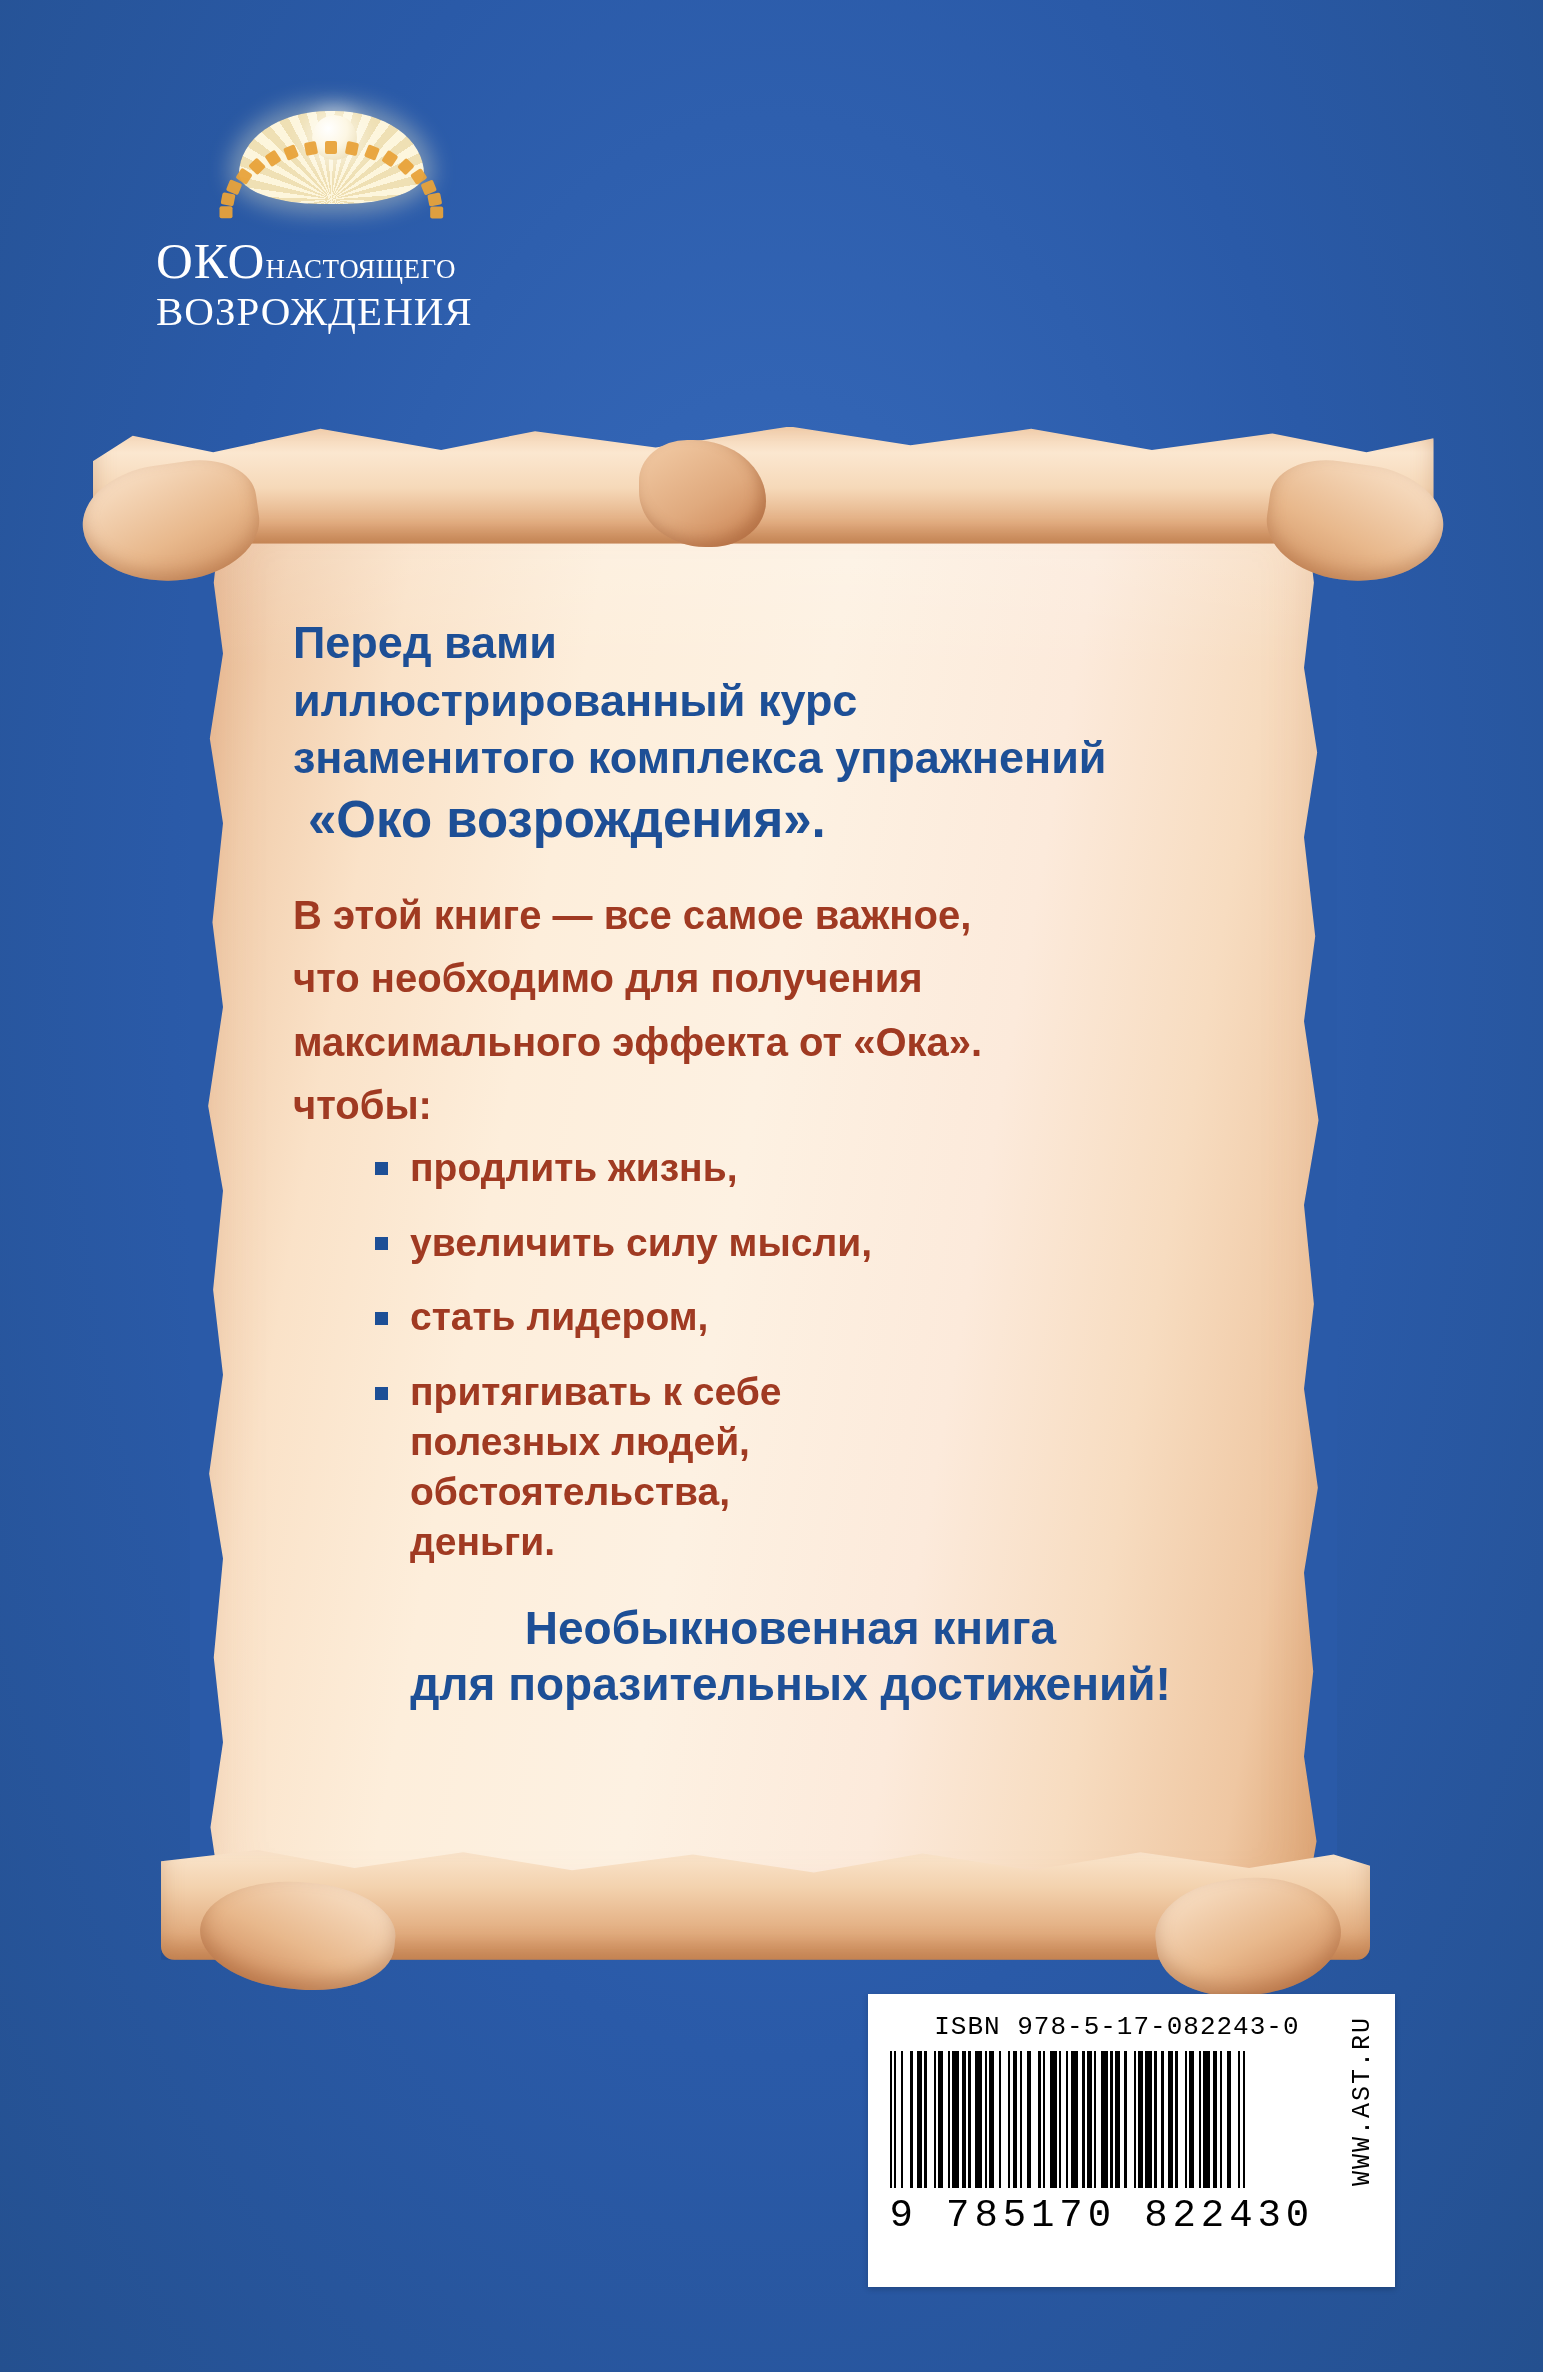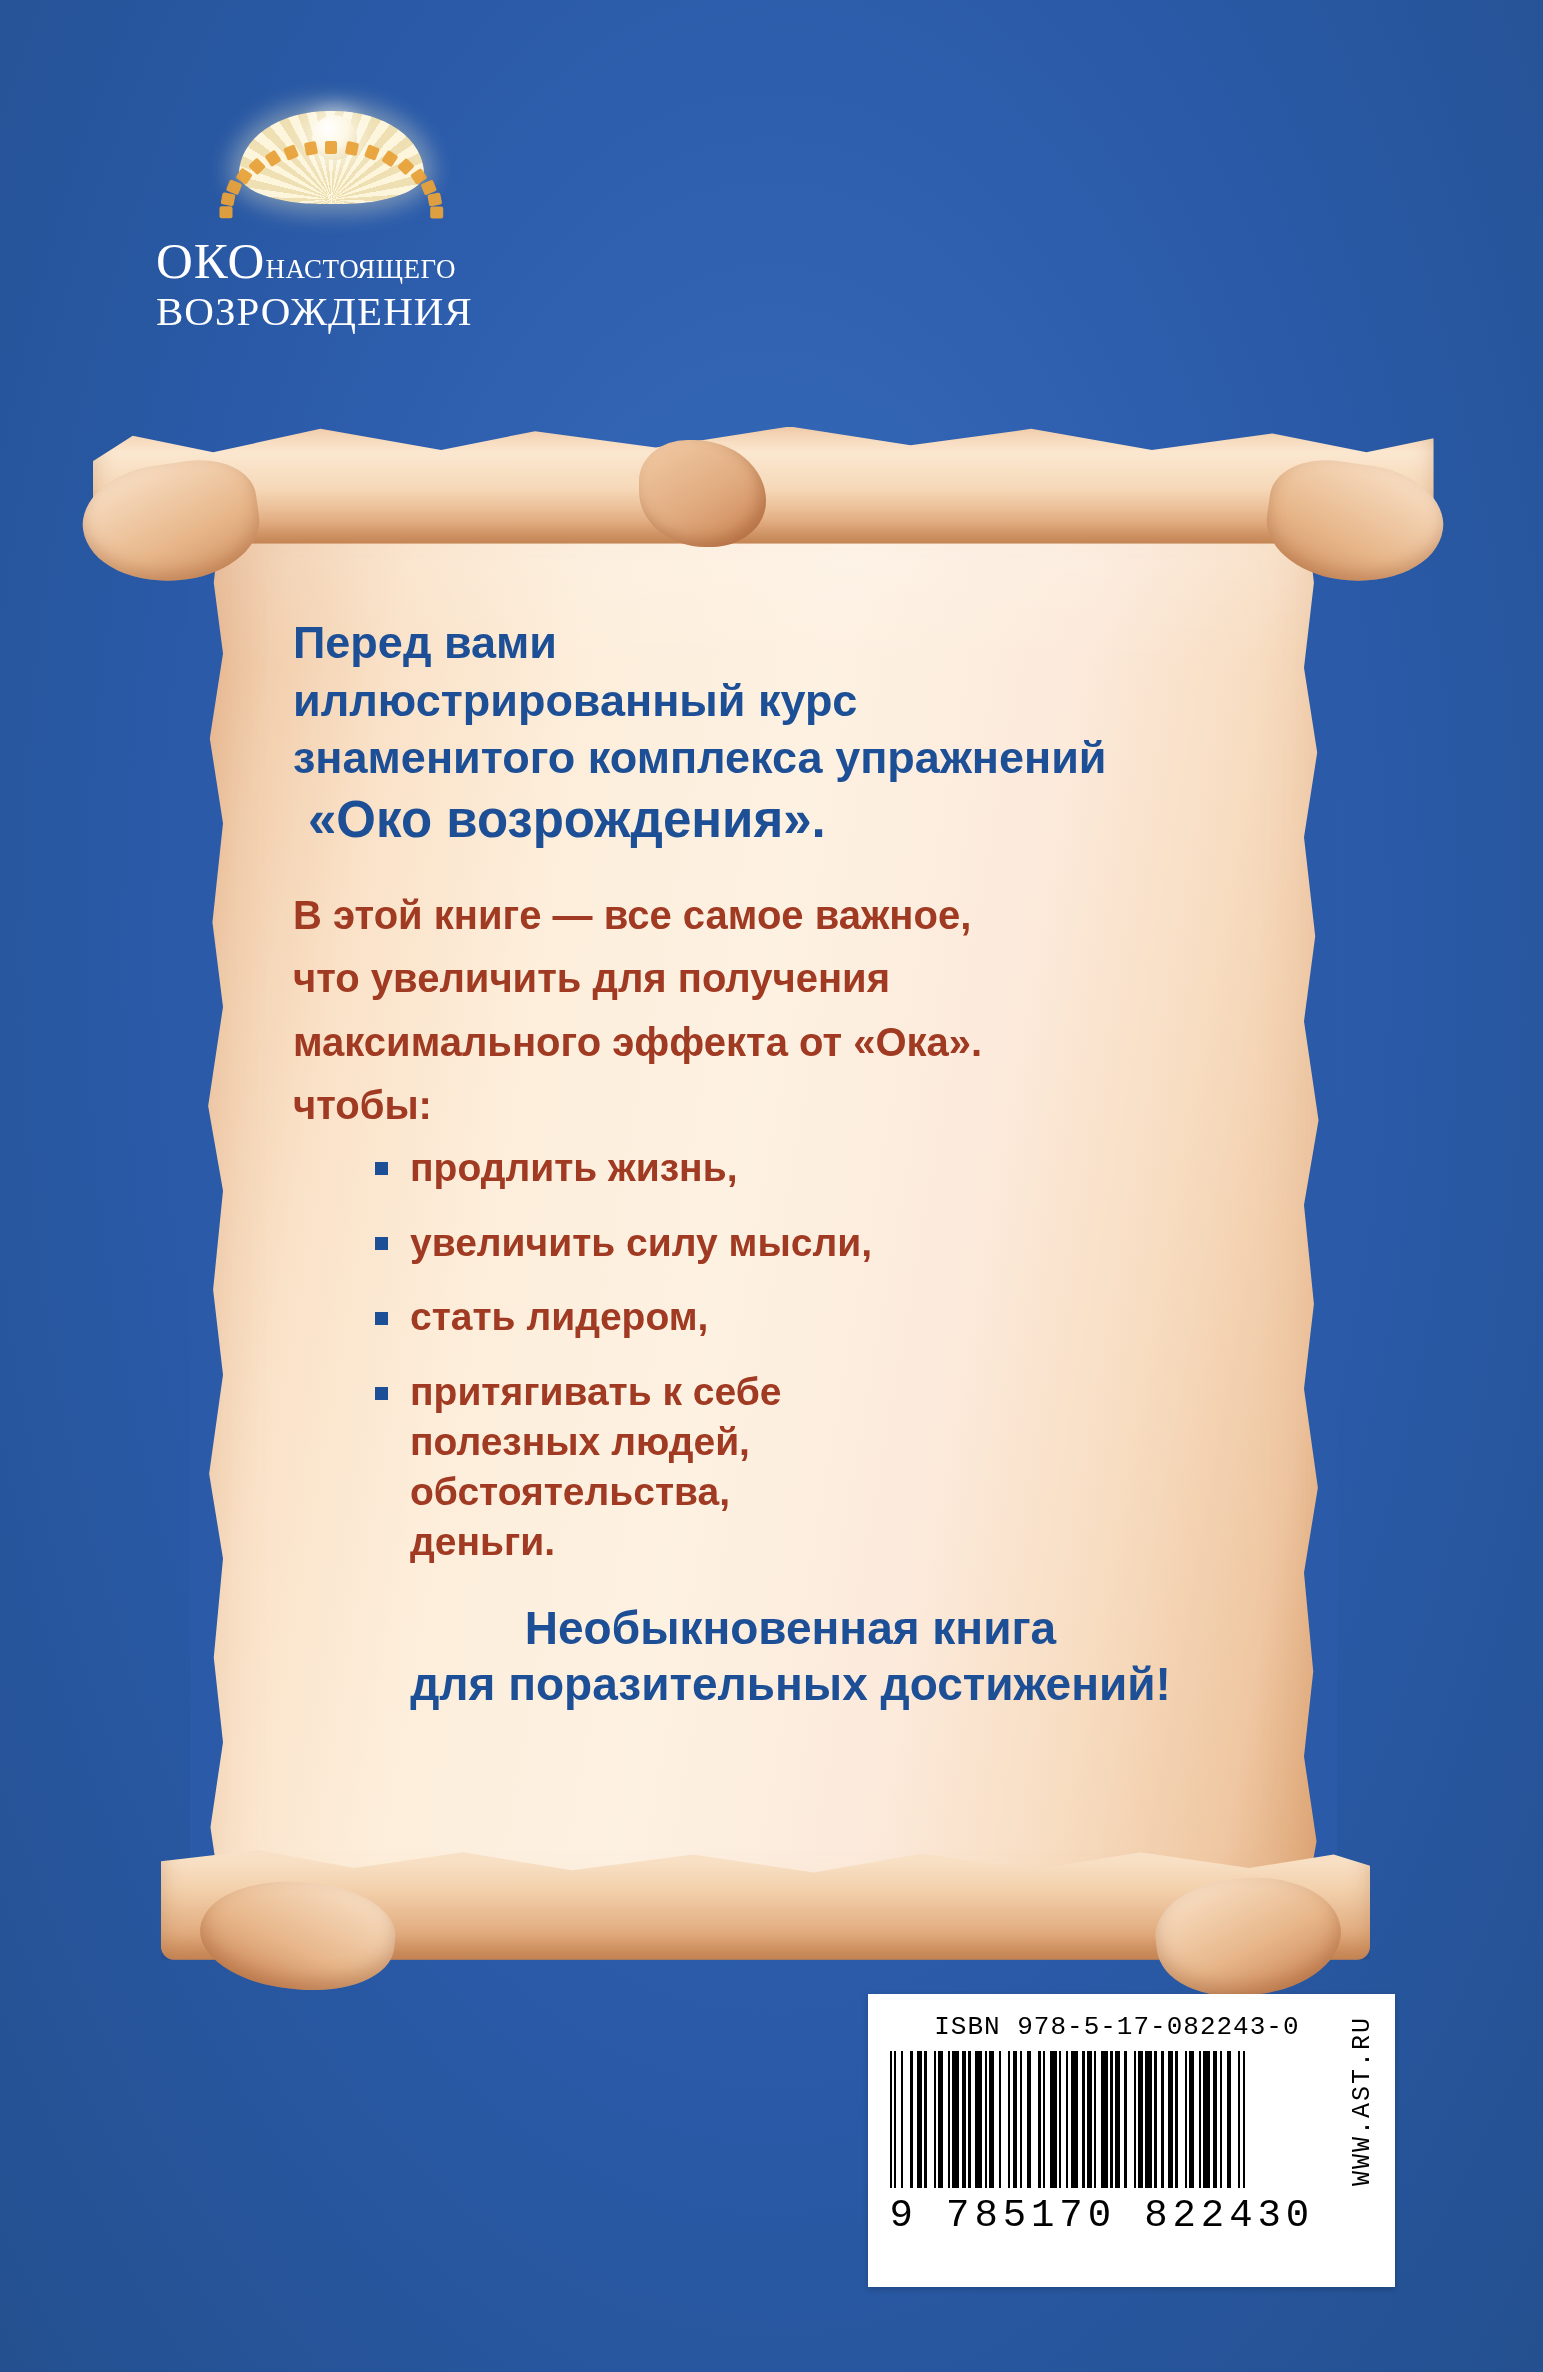--- a/index.html
+++ b/index.html
@@ -372,21 +372,21 @@
 <div id="scroll-text">
   <div class="headline">
     <div>Перед вами</div>
     <div>иллюстрированный курс</div>
     <div>знаменитого комплекса упражнений</div>
     <div class="big">«Око возрождения».</div>
   </div>
 
   <div>
     <div class="para">В этой книге — все самое важное,</div>
-    <div class="para">что увеличить для получения</div>
+    <div class="para">что необходимо для получения</div>
     <div class="para">максимального эффекта от «Ока».</div>
     <div class="para">чтобы:</div>
   </div>
 
   <ul id="bullets">
     <li><span class="sq"></span><span>продлить жизнь,</span></li>
     <li><span class="sq"></span><span>увеличить силу мысли,</span></li>
     <li><span class="sq"></span><span>стать лидером,</span></li>
     <li><span class="sq"></span><span style="white-space:pre-line">притягивать к себе
 полезных людей,

